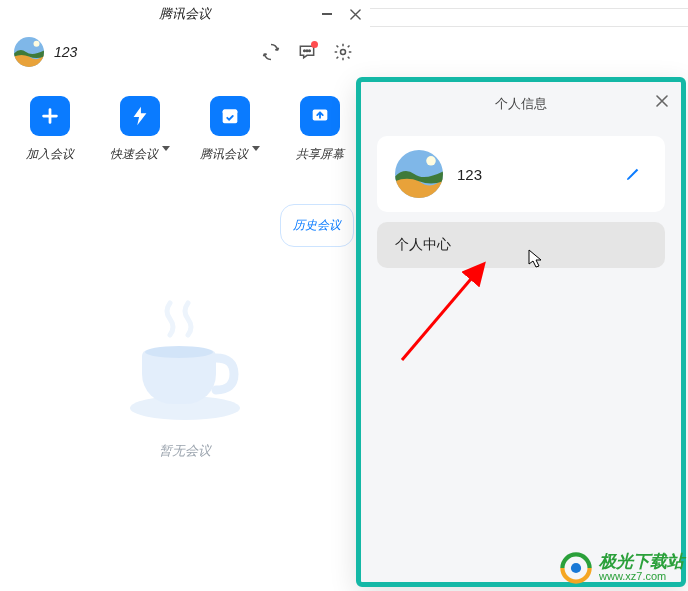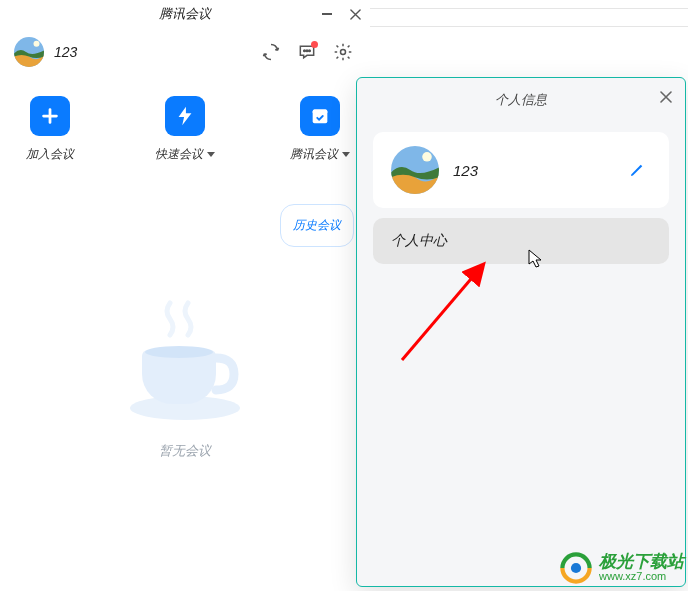--- a/index.html
+++ b/index.html
@@ -87,21 +87,21 @@
   }
   .action .tile {
     width: 40px; height:40px;
     border-radius: 9px;
     background: #0a7bff;
     display:flex; align-items:center; justify-content:center;
     color:#fff; font-size:22px;
     margin-bottom: 10px;
   }
   .action .tile svg { width:22px; height:22px; }
-  .action .label-row { display:flex; align-items:center; gap:2px;}
+  .action .label-row { display:flex; align-items:flex-start; gap:2px;}
   .action .label { font-size: 12px; color:#333; }
   .caret-down {
     width:0; height:0;
     border-left:4px solid transparent;
     border-right:4px solid transparent;
     border-top:5px solid #555;
     margin-left:2px;
   }
 
   .history-pill {
@@ -136,23 +136,22 @@
   .bg-panel .hline1 { position:absolute; left:0; top:8px; width:100%; height:1px; background:#e5e5e5;}
   .bg-panel .hline2 { position:absolute; left:0; top:26px; width:100%; height:1px; background:#e5e5e5;}
 
   
   .popover {
     position:absolute;
     left: 356px; top: 77px;
     width: 330px; height: 510px;
     background:#f5f6f8;
     border-radius: 6px;
-    border:1px solid #14b8a6;
+    border:5px solid #14b8a6;
     box-shadow: 0 8px 28px rgba(0,0,0,0.12);
-    font-style: italic;
   }
   .popover .hdr {
     height: 44px;
     display:flex;
     align-items:center;
     justify-content:center;
     position:relative;
     font-size:13px;
     color:#444;
   }
@@ -300,20 +299,31 @@
             <rect x="4" y="5" width="16" height="5" rx="2" fill="#fff"></rect>
             <path d="M9 14l2 2 4-4" stroke="#0a7bff" stroke-width="2" fill="none" stroke-linecap="round"></path>
           </svg>
       </div>
       <div class="label-row">
         <span class="label">腾讯会议</span>
         <span class="caret-down"></span>
       </div>
     </div>
 
+    <div class="action">
+      <div class="tile">
+        <svg viewBox="0 0 24 24">
+            <rect x="4" y="5" width="16" height="12" rx="2" fill="#fff"></rect>
+            <path d="M12 14V9M9 11l3-3 3 3" stroke="#0a7bff" stroke-width="2" fill="none" stroke-linecap="round" stroke-linejoin="round"></path>
+          </svg>
+      </div>
+      <div class="label-row">
+          <span class="label">共享屏幕</span>
+        </div>
+    </div>
   </div>
 
   <div class="history-pill">
     <span>历史会议</span>
   </div>
 
   <div class="empty-area">
     <svg class="cup" viewBox="0 0 150 150">
       <ellipse cx="75" cy="128" rx="55" ry="12" fill="#e8f1fb"></ellipse>
       <path d="M38 70 h62 a6 6 0 0 1 6 6 v18 a30 30 0 0 1 -30 30 h-14 a30 30 0 0 1 -30 -30 v-18 a6 6 0 0 1 6 -6 z" fill="#e3eefb"></path>

